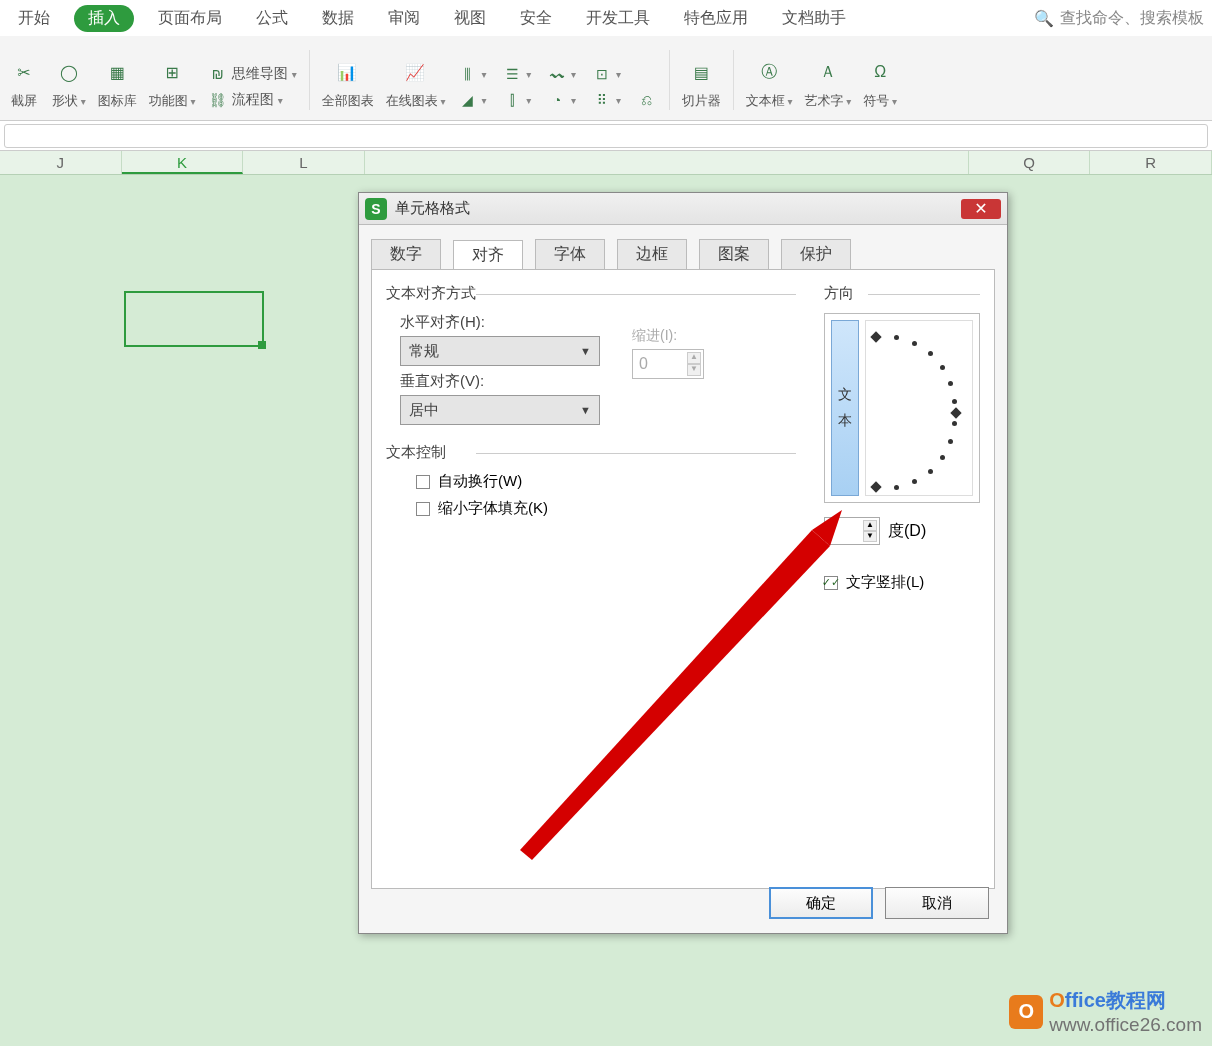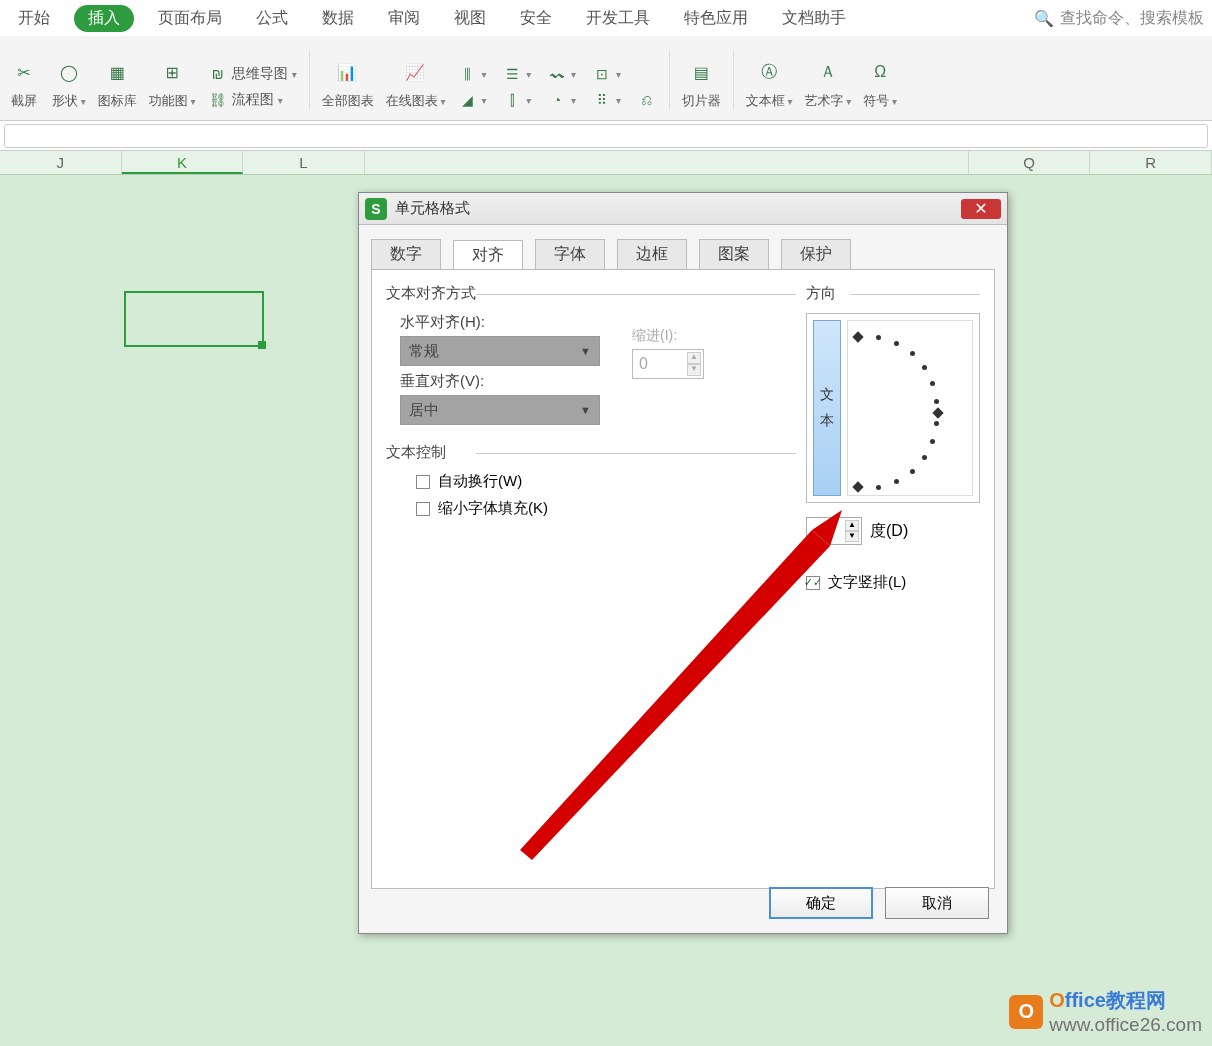--- a/index.html
+++ b/index.html
@@ -47,33 +47,33 @@
     .dtab.active { background: #fff; position: relative; top: 1px; }
     
     .dialog-body { background: #fff; margin: 0 12px 12px; border: 1px solid #bbb; padding: 14px; height: 620px; position: relative; }
     
     .fieldset-label { font-size: 15px; color: #444; margin-bottom: 10px; position: relative; }
     .fieldset-label::after { content: ''; position: absolute; left: 90px; right: 0; top: 50%; height: 1px; background: #ccc; }
     .fieldset-label.short::after { left: 44px; }
     
     .form-row { margin: 6px 0 6px 14px; font-size: 15px; color: #444; }
     .form-label { display: block; margin-bottom: 4px; }
-    .combo { width: 200px; height: 30px; border: 1px solid #999; background: #a3a3a3; display: flex; align-items: center; padding: 0 8px; justify-content: space-between; }
+    .combo { width: 200px; height: 30px; border: 1px solid #999; background: #e5e5e5; display: flex; align-items: center; padding: 0 8px; justify-content: space-between; }
     .combo-caret { font-size: 11px; }
     .indent-group { position: absolute; left: 246px; top: 14px; }
     .indent-label { font-size: 14px; color: #aaa; }
     .spinner { width: 72px; height: 30px; border: 1px solid #bbb; display: flex; align-items: center; padding: 0 6px; color: #aaa; margin-top: 4px; position: relative; }
     .spinner-btns { position: absolute; right: 2px; top: 2px; bottom: 2px; width: 14px; display: flex; flex-direction: column; }
     .spinner-btn { flex: 1; font-size: 8px; text-align: center; border: 1px solid #ccc; line-height: 1; background: #f0f0f0; }
     
     .checkbox-row { margin: 8px 0 8px 30px; display: flex; align-items: center; gap: 8px; font-size: 15px; }
     .cb { width: 14px; height: 14px; border: 1px solid #888; background: #fff; display: flex; align-items: center; justify-content: center; font-size: 11px; color: #1a5a1a; }
     
     
-    .orient-box { position: absolute; right: 14px; top: 14px; width: 174px; }
+    .orient-box { position: absolute; right: 14px; top: 14px; width: 156px; }
     .orient-preview { height: 190px; border: 1px solid #bbb; background: #fff; display: flex; gap: 6px; padding: 6px; margin-top: 8px; }
     .orient-vert { width: 28px; background: linear-gradient(#cfe6fb,#a8d0f3); border: 1px solid #7aa8d6; display: flex; flex-direction: column; align-items: center; justify-content: center; gap: 8px; font-size: 14px; color: #333; }
     .orient-arc { flex: 1; position: relative; border: 1px solid #ddd; }
     .arc-dot { position: absolute; width: 5px; height: 5px; background: #333; border-radius: 50%; }
     .arc-diamond { position: absolute; width: 8px; height: 8px; background: #333; transform: rotate(45deg); }
     .degree-row { margin-top: 14px; display: flex; align-items: center; gap: 8px; }
     .degree-input { width: 56px; height: 28px; border: 1px solid #aaa; position: relative; }
     .vert-check { margin-top: 28px; display: flex; align-items: center; gap: 8px; font-size: 15px; }
     .vert-check .cb { background: #fff; }
     .vert-check .cb.checked::after { content: '✓'; color: #2a6a2a; }

